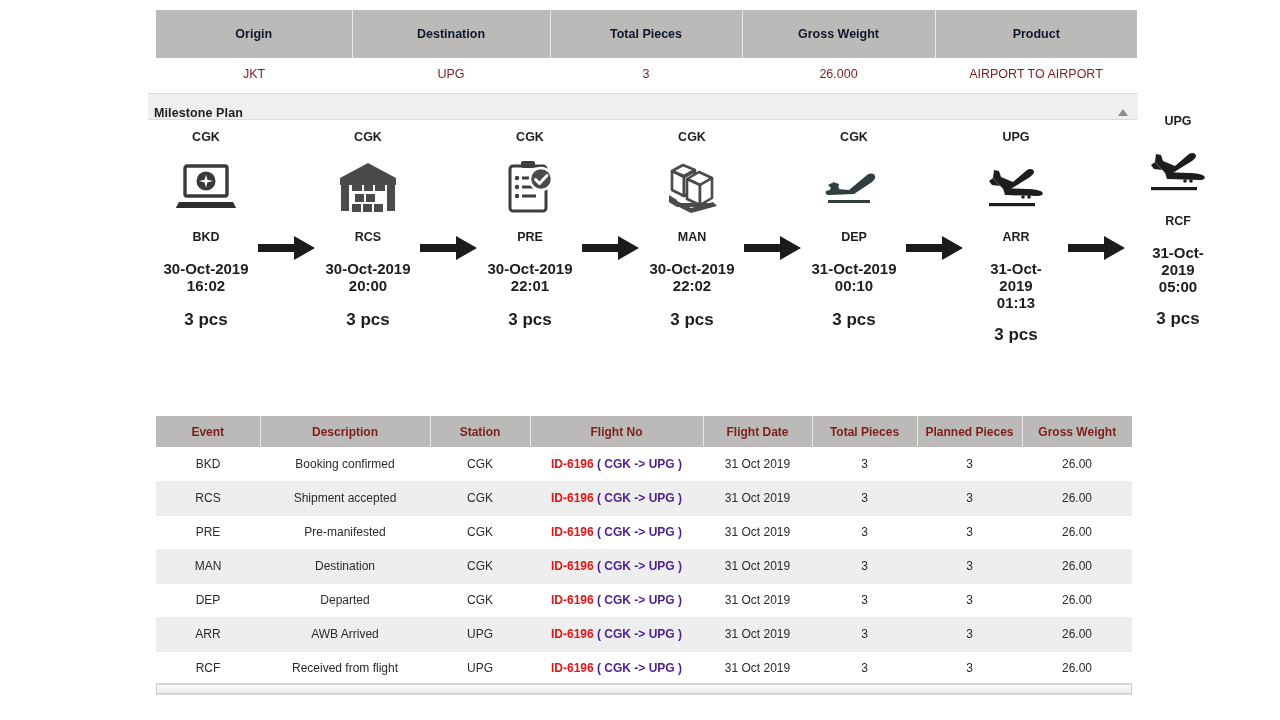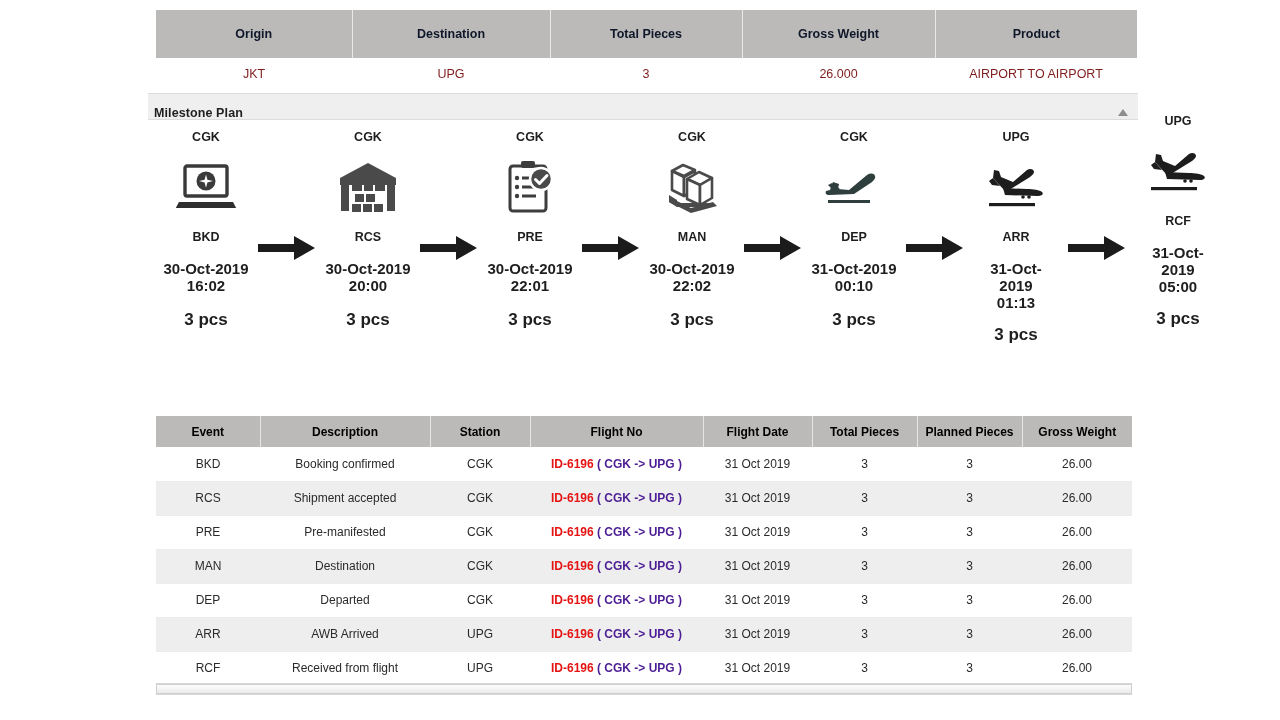--- a/index.html
+++ b/index.html
@@ -153,21 +153,21 @@
   .flight-table {
     position: absolute;
     left: 156px;
     top: 416px;
     width: 976px;
     border-collapse: collapse;
     table-layout: fixed;
   }
   .flight-table th {
     background: #bbbab8;
-    color: #000000;
+    color: #7f1d1d;
     font-size: 12px;
     font-weight: bold;
     text-align: center;
     height: 31px;
     border-right: 1px solid #e6e6e6;
     padding: 0 3px;
   }
   .flight-table th:last-child { border-right: none; }
   .flight-table td {
     font-size: 12px;

